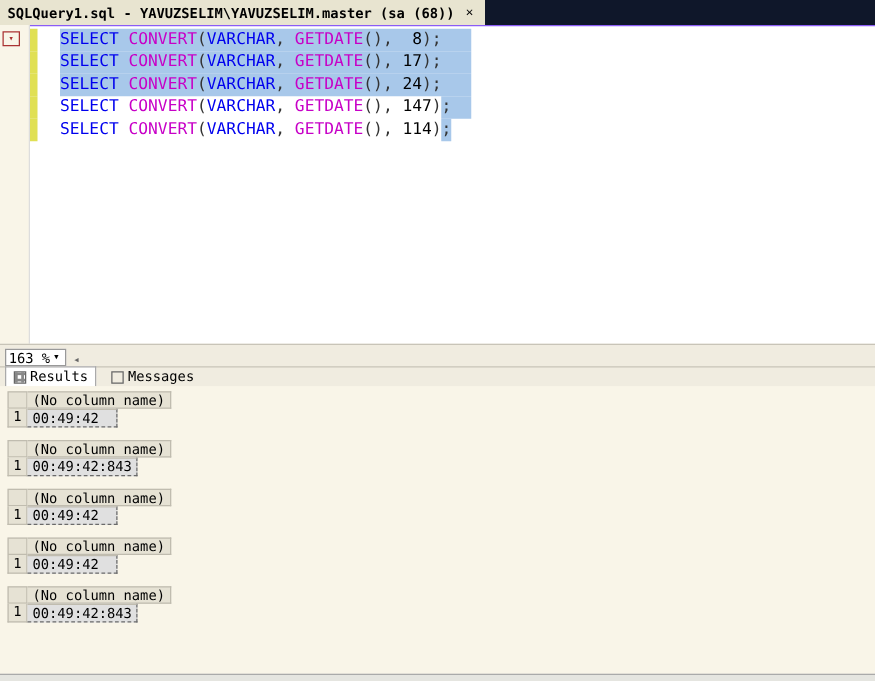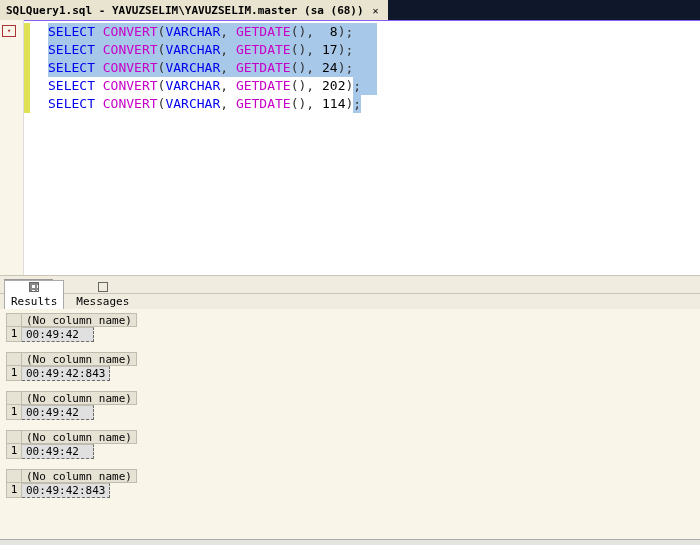--- a/index.html
+++ b/index.html
@@ -25,21 +25,21 @@
 .tok-kw2 { color: #0000ee; }
 .tok-num { color: #000; }
 .tok-punc { color: #333; }
 
 .zoom-bar { height: 18px; background: #f0ece0; display: flex; align-items: flex-end; font-size: 11px; font-family: Tahoma, sans-serif; border-top: 1px solid #c8c4b8; padding-left: 4px; gap: 2px; }
 .zoom-dd { display: inline-flex; align-items: center; background: #fff; border: 1px solid #999; padding: 0 2px; height: 14px; }
 .zoom-arrow { width: 10px; text-align: center; font-size: 9px; }
 .zoom-navbtn { width: 12px; text-align: center; color: #666; font-size: 9px; }
 
 .panel-tabs { height: 16px; background: #f0ece0; display: flex; align-items: flex-end; gap: 6px; padding-left: 4px; font-family: Tahoma, sans-serif; font-size: 11px; border-top: 1px solid #c8c4b8; }
-.ptab { display: flex; align-items: center; gap: 3px; padding: 1px 6px; cursor: pointer; flex-direction: column; }
+.ptab { display: flex; align-items: center; gap: 3px; padding: 1px 6px; cursor: pointer; }
 .ptab.active { background: #fff; border: 1px solid #aaa; border-bottom: none; }
 .ptab-ic { width: 10px; height: 10px; display: inline-block; }
 .ic-grid { background: linear-gradient(#888 50%, transparent 50%), linear-gradient(90deg, #888 50%, transparent 50%); background-size: 5px 5px; border: 1px solid #666; }
 .ic-msg { border: 1px solid #666; }
 
 .results-wrap { flex: 1; overflow: auto; background: #f9f5e8; font-family: Tahoma, sans-serif; font-size: 11px; }
 .rgrid { margin: 4px 6px 10px 6px; }
 .rhdr { display: flex; }
 .rhcell-corner { width: 16px; height: 14px; background: #e6e2d4; border: 1px solid #c0bcaf; }
 .rhcell { min-width: 72px; height: 14px; background: #e6e2d4; border: 1px solid #c0bcaf; border-left: none; padding: 0 4px; white-space: nowrap; }
@@ -75,21 +75,21 @@
         <span class="sel-line"><span class="tok-kw">SELECT</span> <span class="tok-fn">CONVERT</span><span class="tok-punc">(</span><span class="tok-kw2">VARCHAR</span><span class="tok-punc">,</span> <span class="tok-fn">GETDATE</span><span class="tok-punc">(),</span> <span class="tok-num">17</span><span class="tok-punc">);</span>   </span>
       </div>
     <div class="code-line">
         <span class="gutter"></span>
         <span class="indent"></span>
         <span class="sel-line"><span class="tok-kw">SELECT</span> <span class="tok-fn">CONVERT</span><span class="tok-punc">(</span><span class="tok-kw2">VARCHAR</span><span class="tok-punc">,</span> <span class="tok-fn">GETDATE</span><span class="tok-punc">(),</span> <span class="tok-num">24</span><span class="tok-punc">);</span>   </span>
       </div>
     <div class="code-line">
         <span class="gutter"></span>
         <span class="indent"></span>
-        <span class="sel-text"><span class="tok-kw">SELECT</span> <span class="tok-fn">CONVERT</span><span class="tok-punc">(</span><span class="tok-kw2">VARCHAR</span><span class="tok-punc">,</span> <span class="tok-fn">GETDATE</span><span class="tok-punc">(),</span> <span class="tok-num">202</span><span class="tok-punc">)</span></span>
+        <span class="sel-text"><span class="tok-kw">SELECT</span> <span class="tok-fn">CONVERT</span><span class="tok-punc">(</span><span class="tok-kw2">VARCHAR</span><span class="tok-punc">,</span> <span class="tok-fn">GETDATE</span><span class="tok-punc">(),</span> <span class="tok-num">147</span><span class="tok-punc">)</span></span>
         <span class="sel-text-trail"><span class="tok-punc">;</span>  </span>
       </div>
     <div class="code-line">
         <span class="gutter"></span>
         <span class="indent"></span>
         <span class="sel-text"><span class="tok-kw">SELECT</span> <span class="tok-fn">CONVERT</span><span class="tok-punc">(</span><span class="tok-kw2">VARCHAR</span><span class="tok-punc">,</span> <span class="tok-fn">GETDATE</span><span class="tok-punc">(),</span> <span class="tok-num">114</span><span class="tok-punc">)</span></span>
         <span class="sel-text-trail"><span class="tok-punc">;</span></span>
       </div>
   </div>
 </div>

